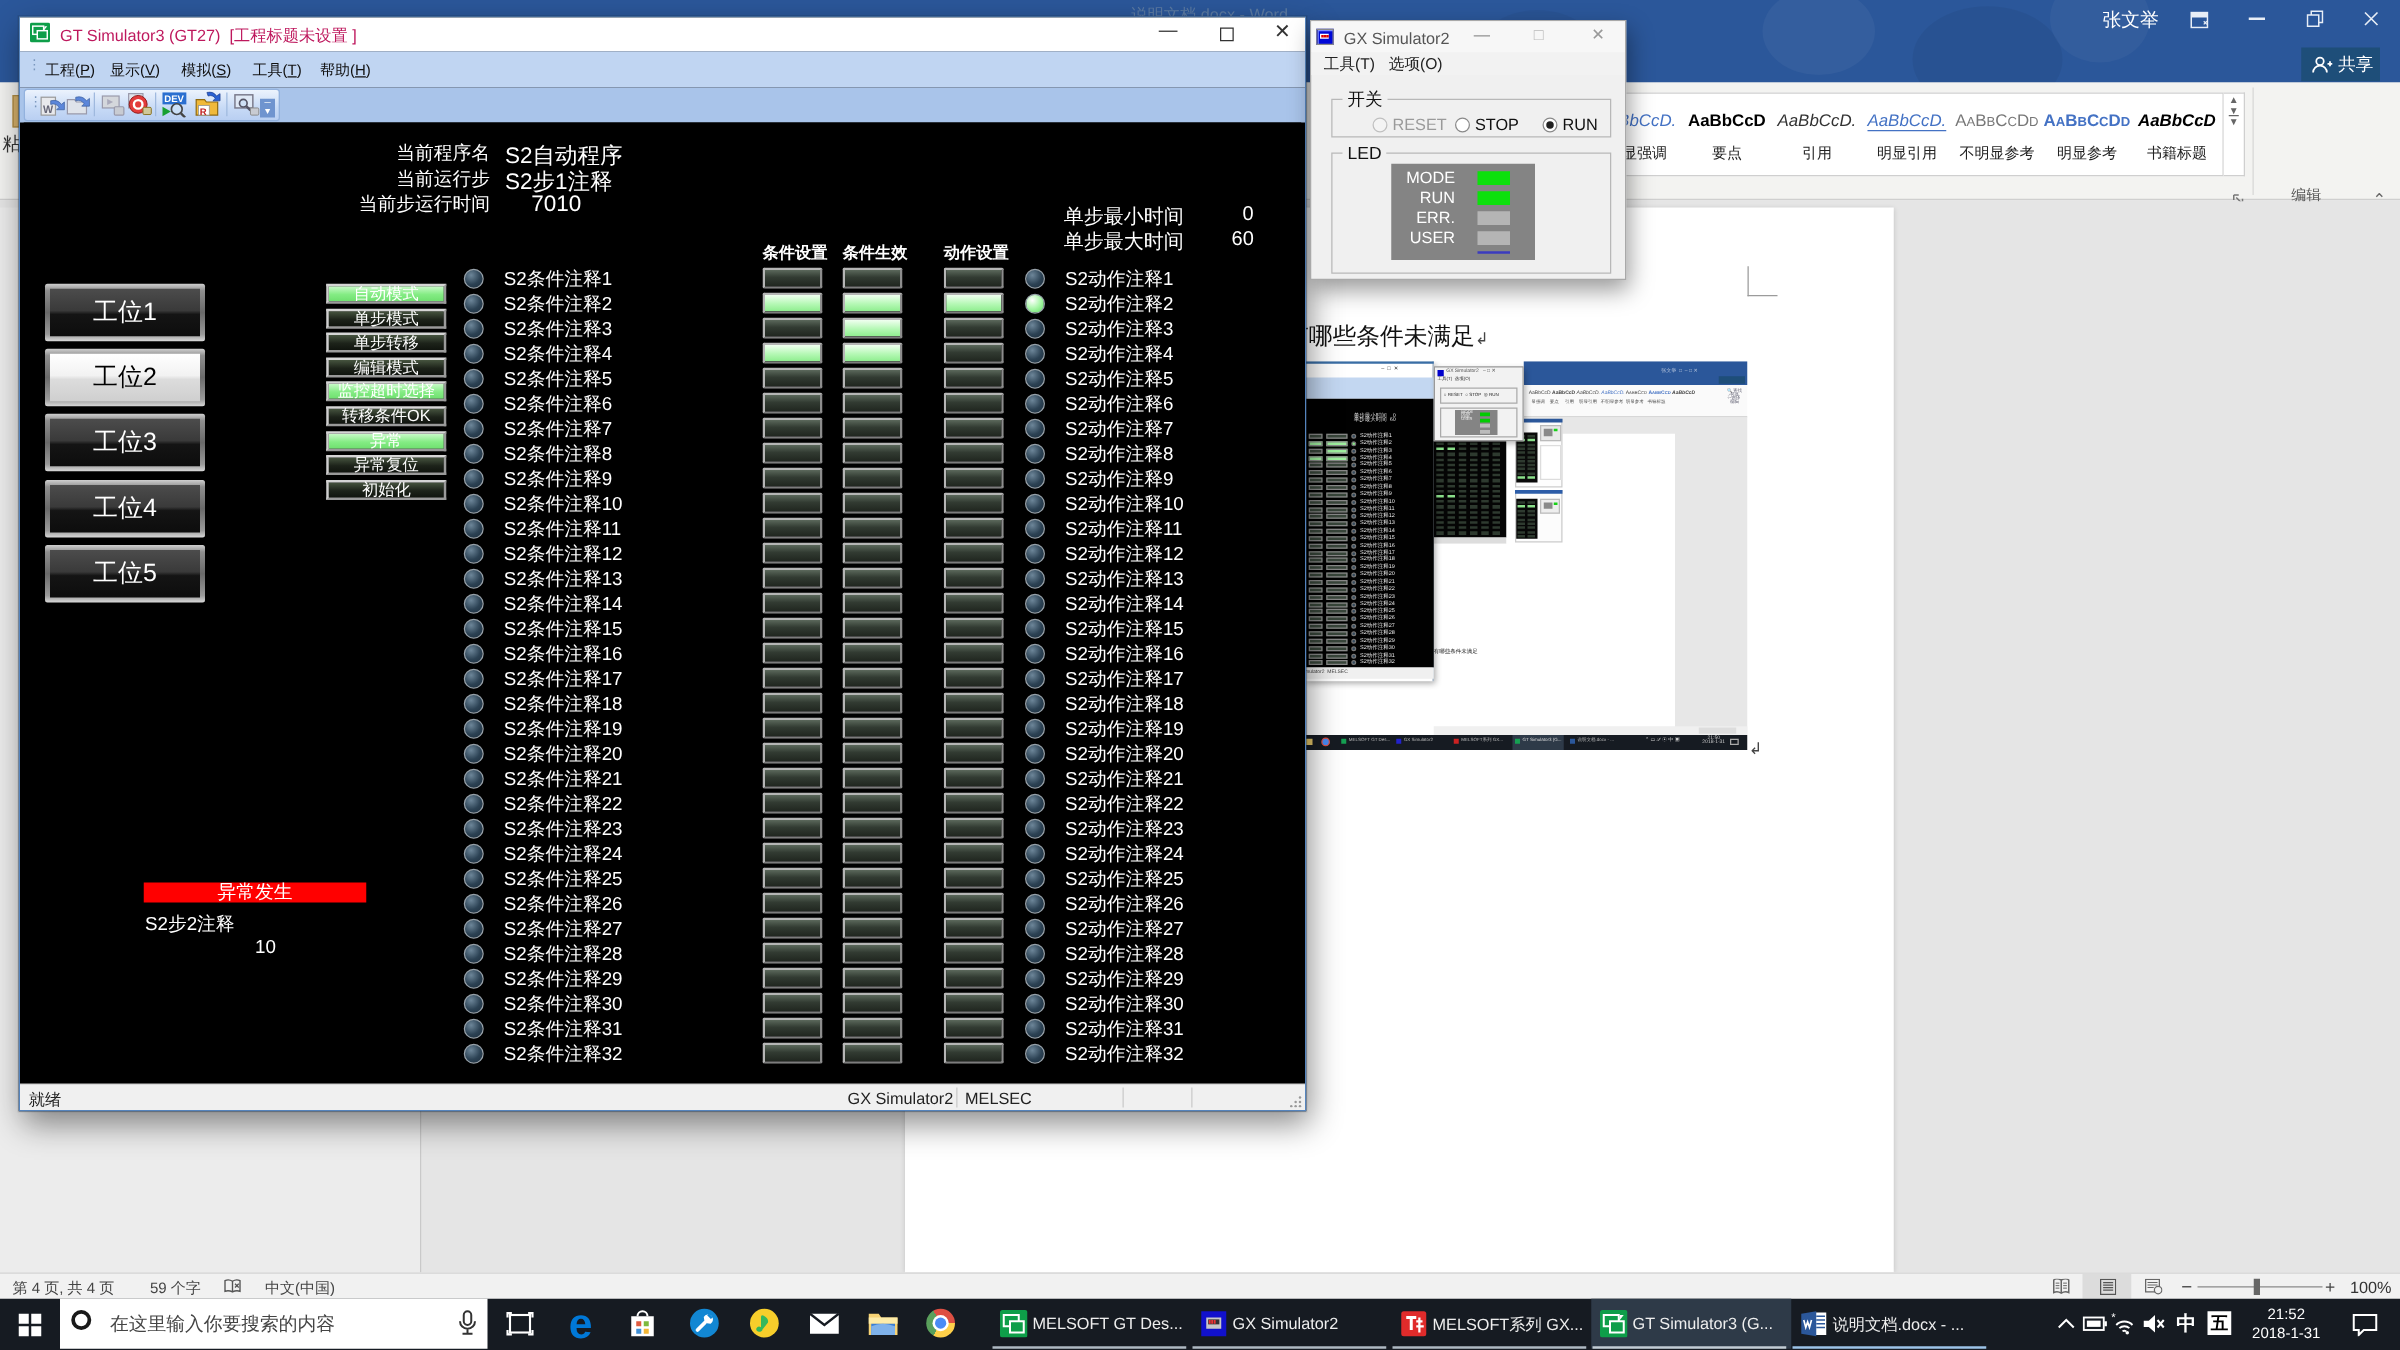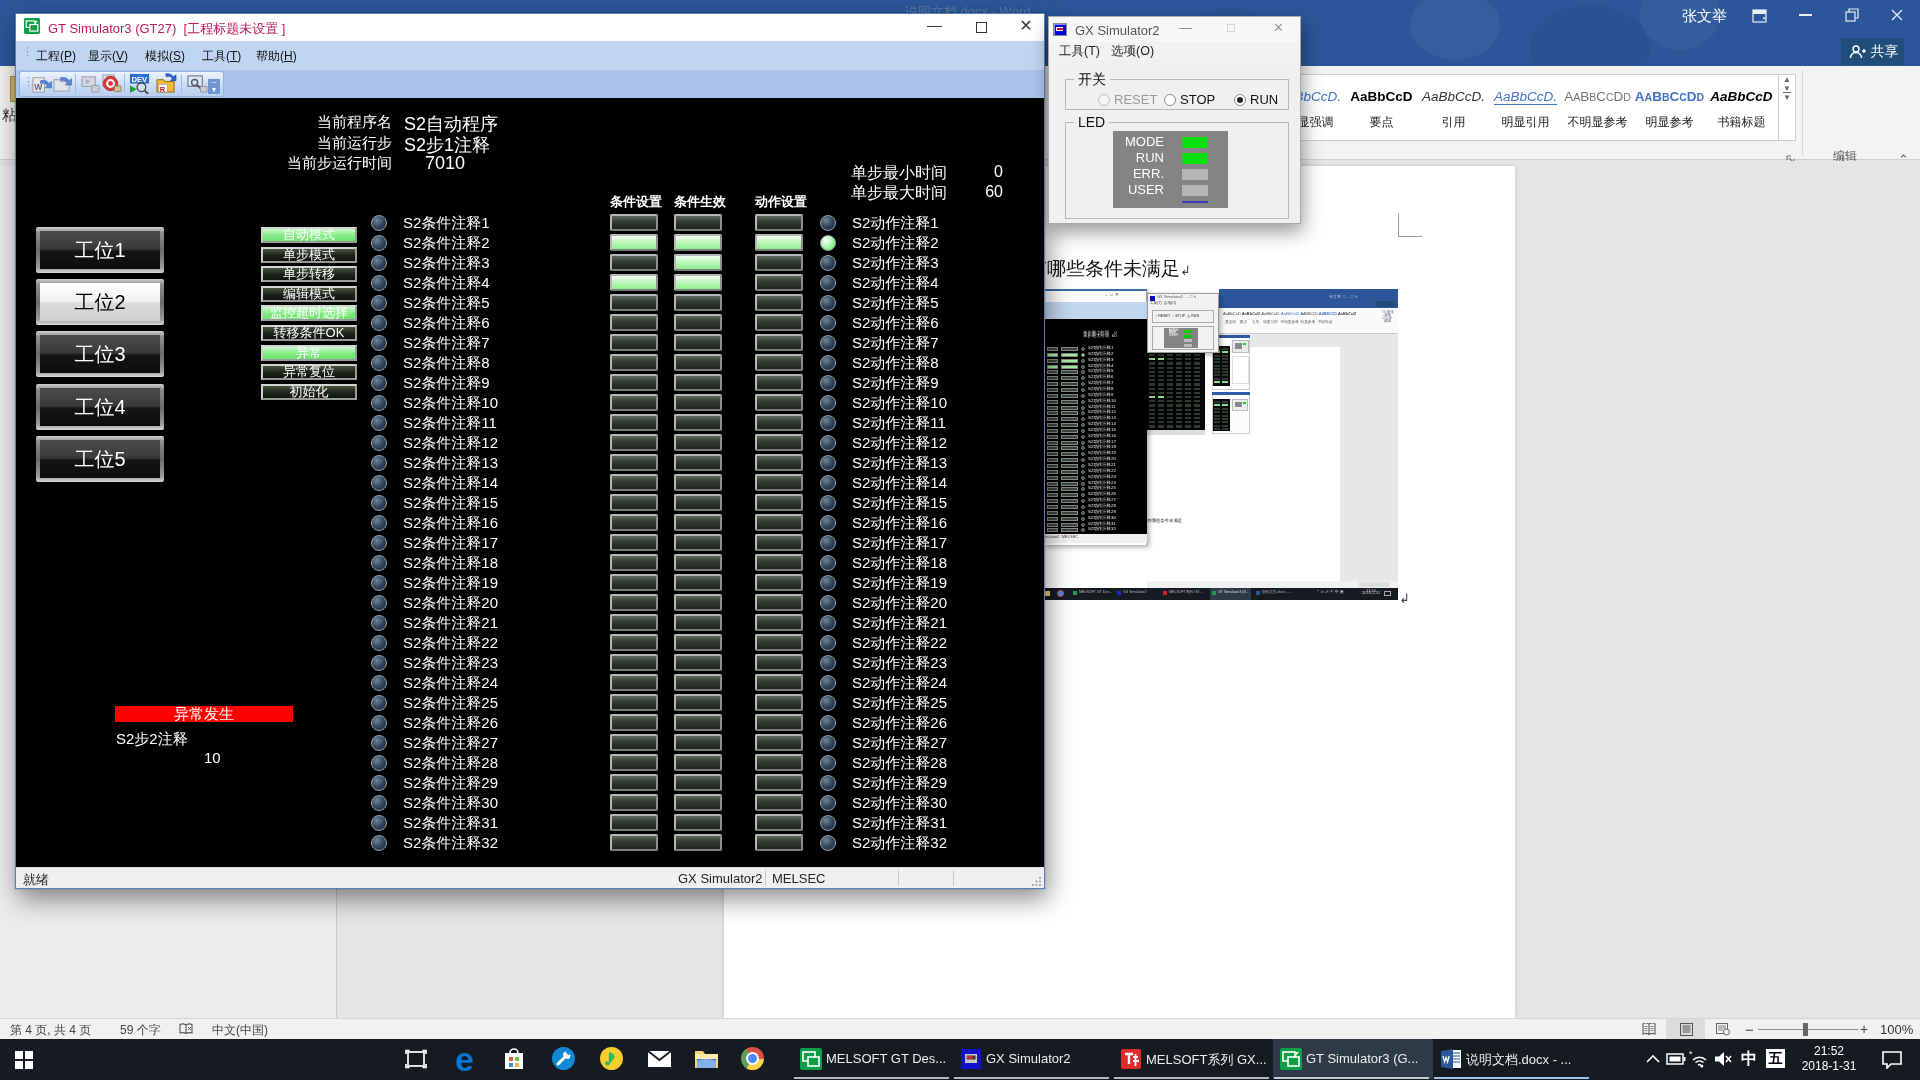--- a/index.html
+++ b/index.html
@@ -545,20 +545,28 @@
     <div style="position:absolute;left:1758px;top:10px;width:100px;height:1px;background:#8a8a8a;"></div>
     <div style="position:absolute;left:1803px;top:4px;width:5px;height:13px;background:#666;"></div>
     <div style="position:absolute;left:1860px;top:2px;font-size:14px;color:#444;">+</div>
     <div style="position:absolute;left:1880px;top:3px;font-size:13px;color:#333;">100%</div>
   </div>
 <div class="abs" id="taskbar">
     <div style="position:absolute;left:15px;top:12px;width:8px;height:8px;background:#fff;"></div>
     <div style="position:absolute;left:25px;top:12px;width:8px;height:8px;background:#fff;"></div>
     <div style="position:absolute;left:15px;top:22px;width:8px;height:8px;background:#fff;"></div>
     <div style="position:absolute;left:25px;top:22px;width:8px;height:8px;background:#fff;"></div>
+    <div id="search">
+      <span style="position:absolute;left:9px;top:9px;width:16px;height:16px;border:3px solid #1a1a1a;border-radius:50%;"></span>
+      <span style="position:absolute;left:40px;top:11px;">在这里输入你要搜索的内容</span>
+      <svg style="position:absolute;left:318px;top:9px;" width="16" height="22" viewBox="0 0 16 22">
+        <rect x="5" y="1" width="6" height="11" rx="3" fill="none" stroke="#333" stroke-width="1.6"></rect>
+        <path d="M2 9 a6 6 0 0 0 12 0 M8 15 v4 M4 19 h8" fill="none" stroke="#333" stroke-width="1.6"></path>
+      </svg>
+    </div>
     <svg style="position:absolute;left:404px;top:10px;" width="24" height="20" viewBox="0 0 24 20">
       <rect x="4" y="3" width="16" height="14" fill="none" stroke="#fff" stroke-width="1.7"></rect>
       <path d="M2 5 v-3.5 h3.5 M22 5 v-3.5 h-3.5 M2 15 v3.5 h3.5 M22 15 v3.5 h-3.5" fill="none" stroke="#fff" stroke-width="1.7"></path>
     </svg>
     <div style="position:absolute;left:455px;top:2px;width:26px;height:36px;color:#0078d7;font-size:34px;font-weight:bold;line-height:36px;">e</div>
     <svg style="position:absolute;left:502px;top:8px;" width="24" height="24" viewBox="0 0 24 24">
       <path d="M8 6 a4 4 0 0 1 8 0" fill="none" stroke="#fff" stroke-width="1.6"></path>
       <rect x="3" y="6" width="18" height="16" fill="#fff"></rect>
       <rect x="7" y="10" width="4" height="4" fill="#e05b3f"></rect>
       <rect x="13" y="10" width="4" height="4" fill="#7db93d"></rect>

